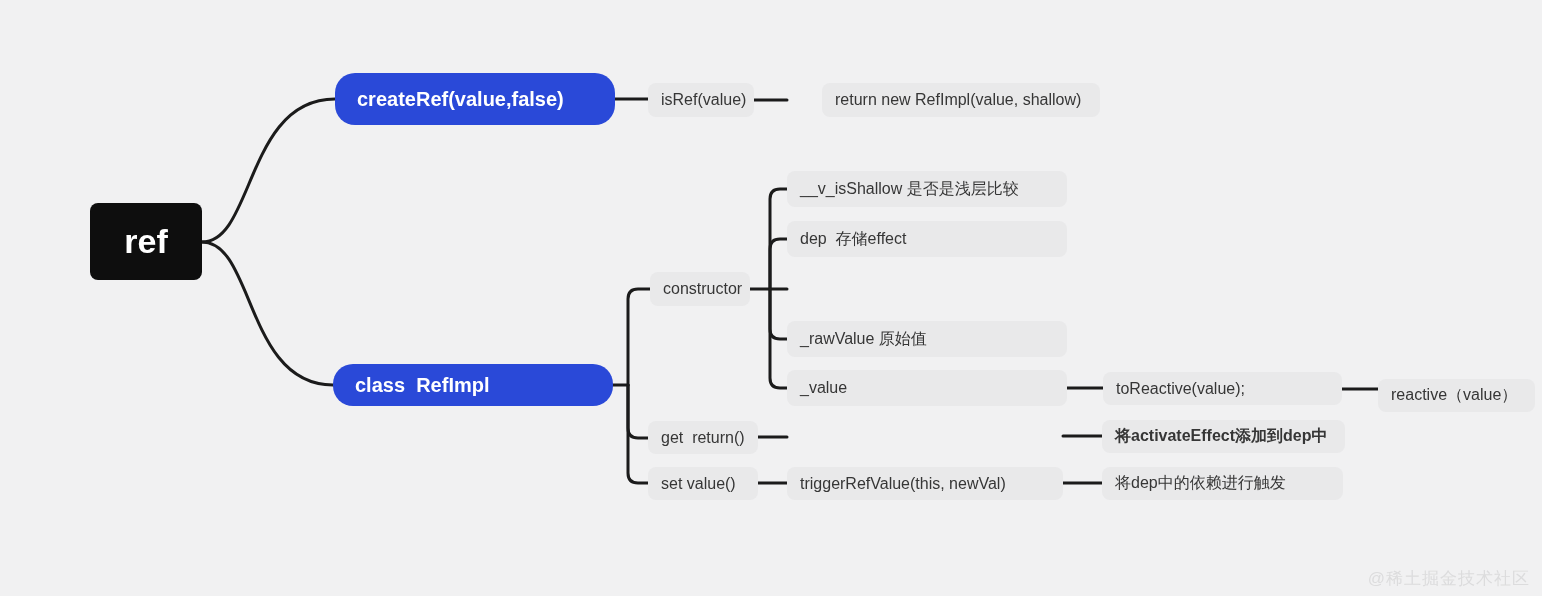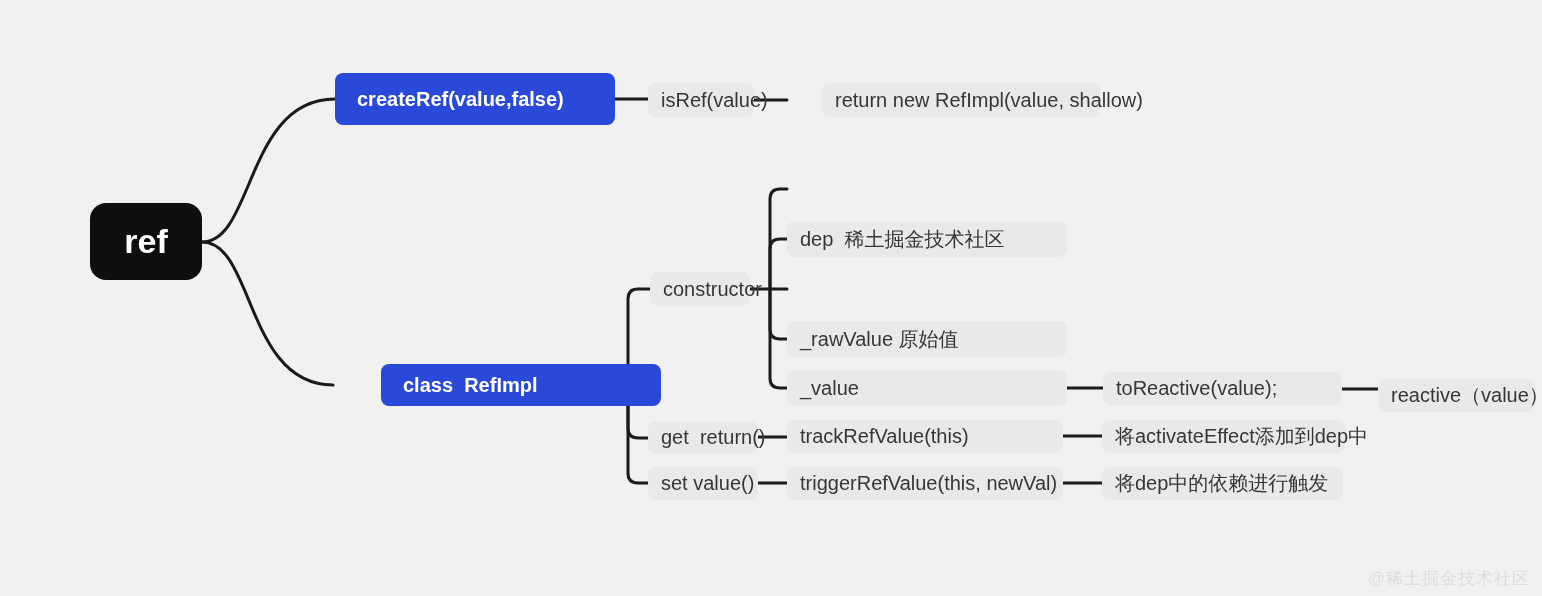--- a/index.html
+++ b/index.html
@@ -31,35 +31,35 @@
     box-sizing:border-box;
     display:flex;
     align-items:center;
     white-space:pre;
     cursor:default;
   }
   .node.gray{
     background:#e9e9ea;
     color:#363636;
     border-radius:8px;
-    font-size:20px;
+    font-size:16px;
     padding:0 13px;
   }
   .node.blue{
     background:#2a49d8;
     color:#ffffff;
-    border-radius:8px;
+    border-radius:20px;
     font-size:20px;
     font-weight:bold;
     padding:0 22px;
   }
   .node.root{
     background:#0e0e0e;
     color:#ffffff;
-    border-radius:16px;
+    border-radius:8px;
     font-size:34px;
     font-weight:bold;
     justify-content:center;
     padding:8px;
   }
   .watermark{
     position:absolute;
     right:12px;
     bottom:6px;
     font-size:17px;
@@ -95,41 +95,41 @@
   </svg>
 
   <div class="node root" style="left:90px;top:203px;width:112px;height:77px;">ref</div>
 
   <div class="node blue" style="left:335px;top:73px;width:280px;height:52px;">createRef(value,false)</div>
 
   <div class="node gray" style="left:648px;top:83px;width:106px;height:34px;">isRef(value)</div>
 
   <div class="node gray" style="left:822px;top:83px;width:278px;height:34px;">return new RefImpl(value, shallow)</div>
 
-  <div class="node blue" style="left:333px;top:364px;width:280px;height:42px;margin-left:48px;">class  RefImpl</div>
+  <div class="node blue" style="left:333px;top:364px;width:280px;height:42px;">class  RefImpl</div>
 
   <div class="node gray" style="left:650px;top:272px;width:100px;height:34px;">constructor</div>
 
+  <div class="node gray" style="left:787px;top:171px;width:280px;height:36px;">__v_isShallow 是否是浅层比较</div>
 
-  <div class="node gray" style="left:787px;top:221px;width:280px;height:36px;">dep  稀土掘金技术社区</div>
+  <div class="node gray" style="left:787px;top:221px;width:280px;height:36px;">dep  存储effect</div>
 
 
   <div class="node gray" style="left:787px;top:370px;width:280px;height:36px;">_value</div>
 
   <div class="node gray" style="left:787px;top:321px;width:280px;height:36px;">_rawValue 原始值</div>
 
   <div class="node gray" style="left:1103px;top:372px;width:239px;height:33px;">toReactive(value);</div>
 
   <div class="node gray" style="left:1378px;top:373px;width:157px;height:33px;margin-top:6px;">reactive（value）</div>
 
   <div class="node gray" style="left:648px;top:421px;width:110px;height:33px;">get  return()</div>
 
-  <div class="node gray" style="left:787px;top:420px;width:276px;height:33px;">trackRefValue(this)</div>
 
-  <div class="node gray" style="left:1102px;top:420px;width:243px;height:33px;">将activateEffect添加到dep中</div>
+  <div class="node gray" style="left:1102px;top:420px;width:243px;height:33px;font-weight:bold;">将activateEffect添加到dep中</div>
 
   <div class="node gray" style="left:648px;top:467px;width:110px;height:33px;text-align:center;">set value()</div>
 
   <div class="node gray" style="left:1102px;top:467px;width:241px;height:33px;">将dep中的依赖进行触发</div>
 
   <div class="node gray" style="left:787px;top:467px;width:276px;height:33px;">triggerRefValue(this, newVal)</div>
 
   <div class="watermark">@稀土掘金技术社区</div>
 
 </div>

